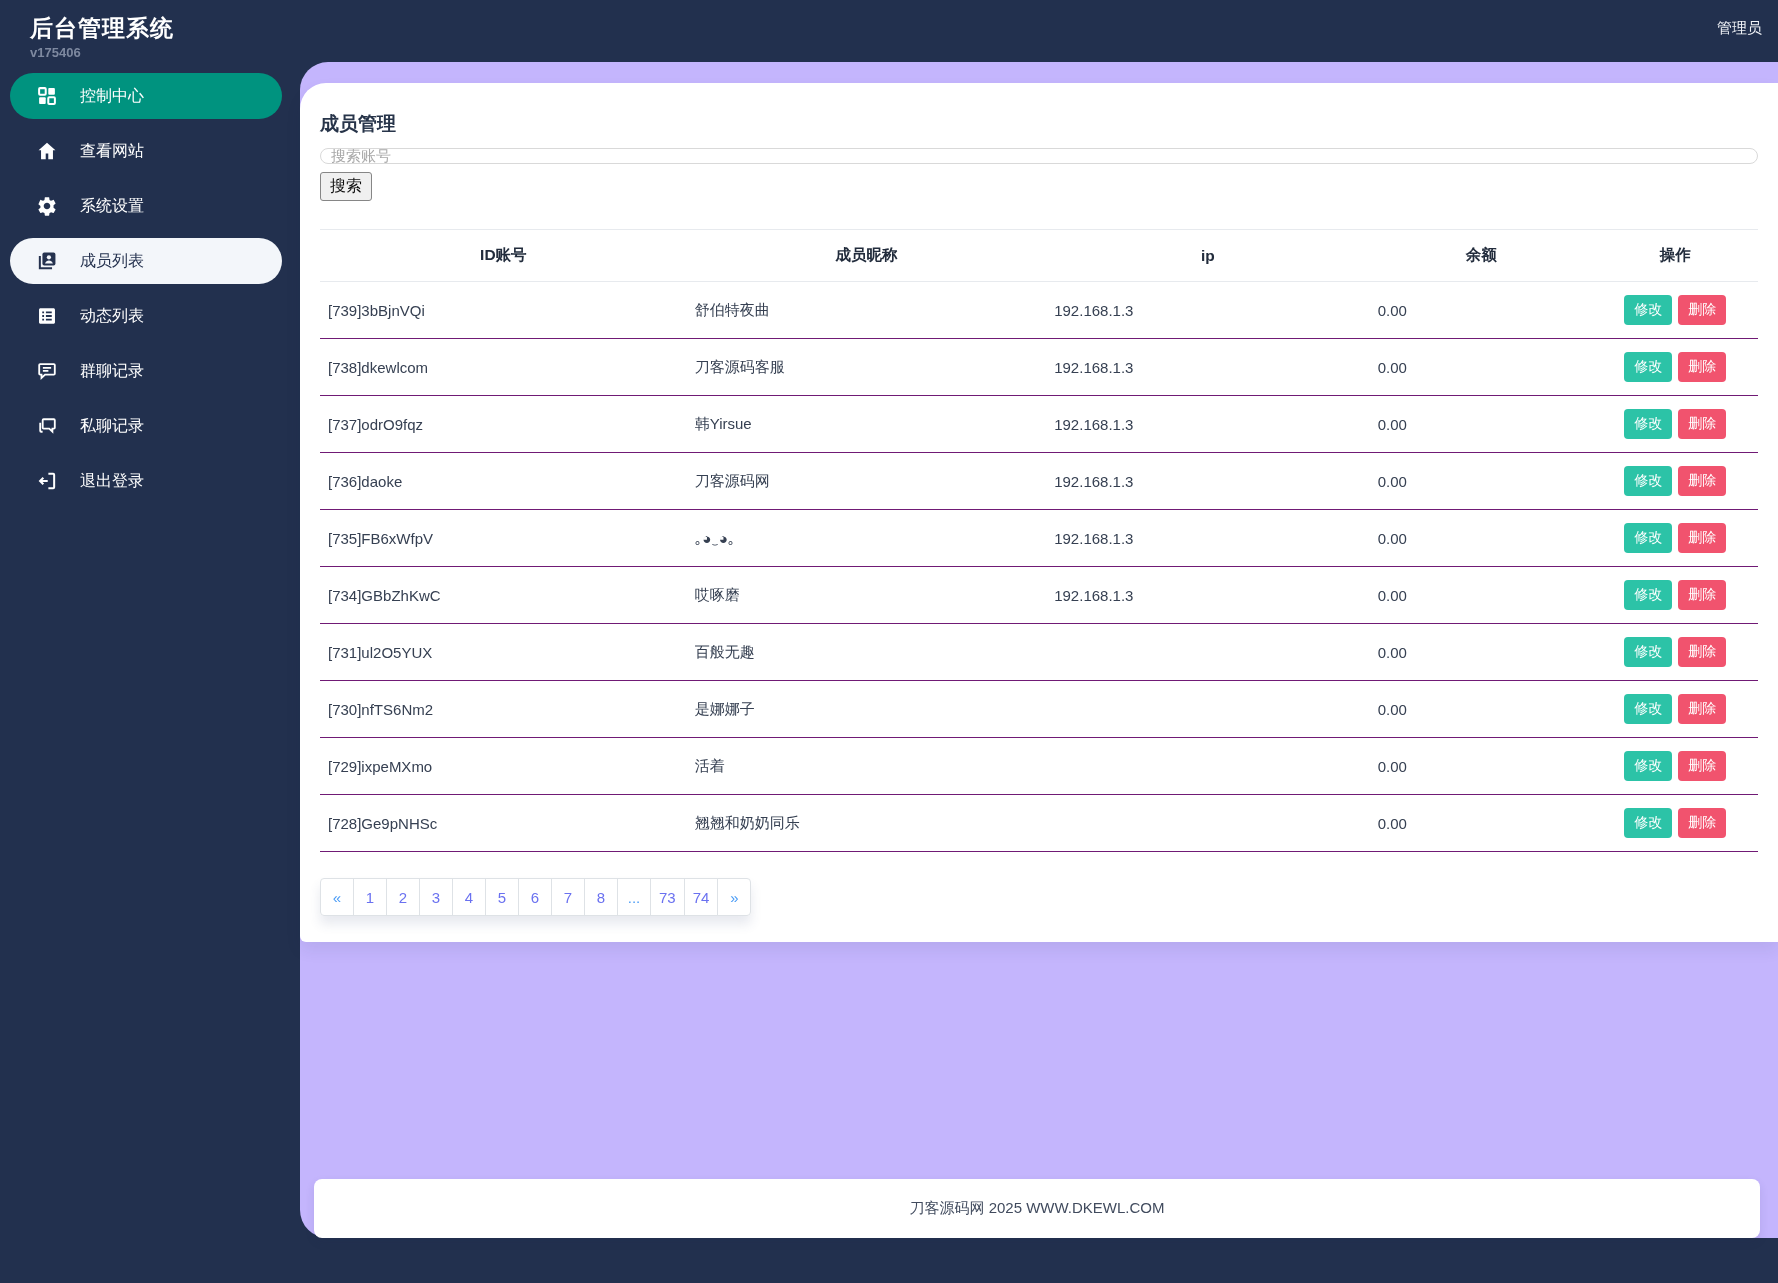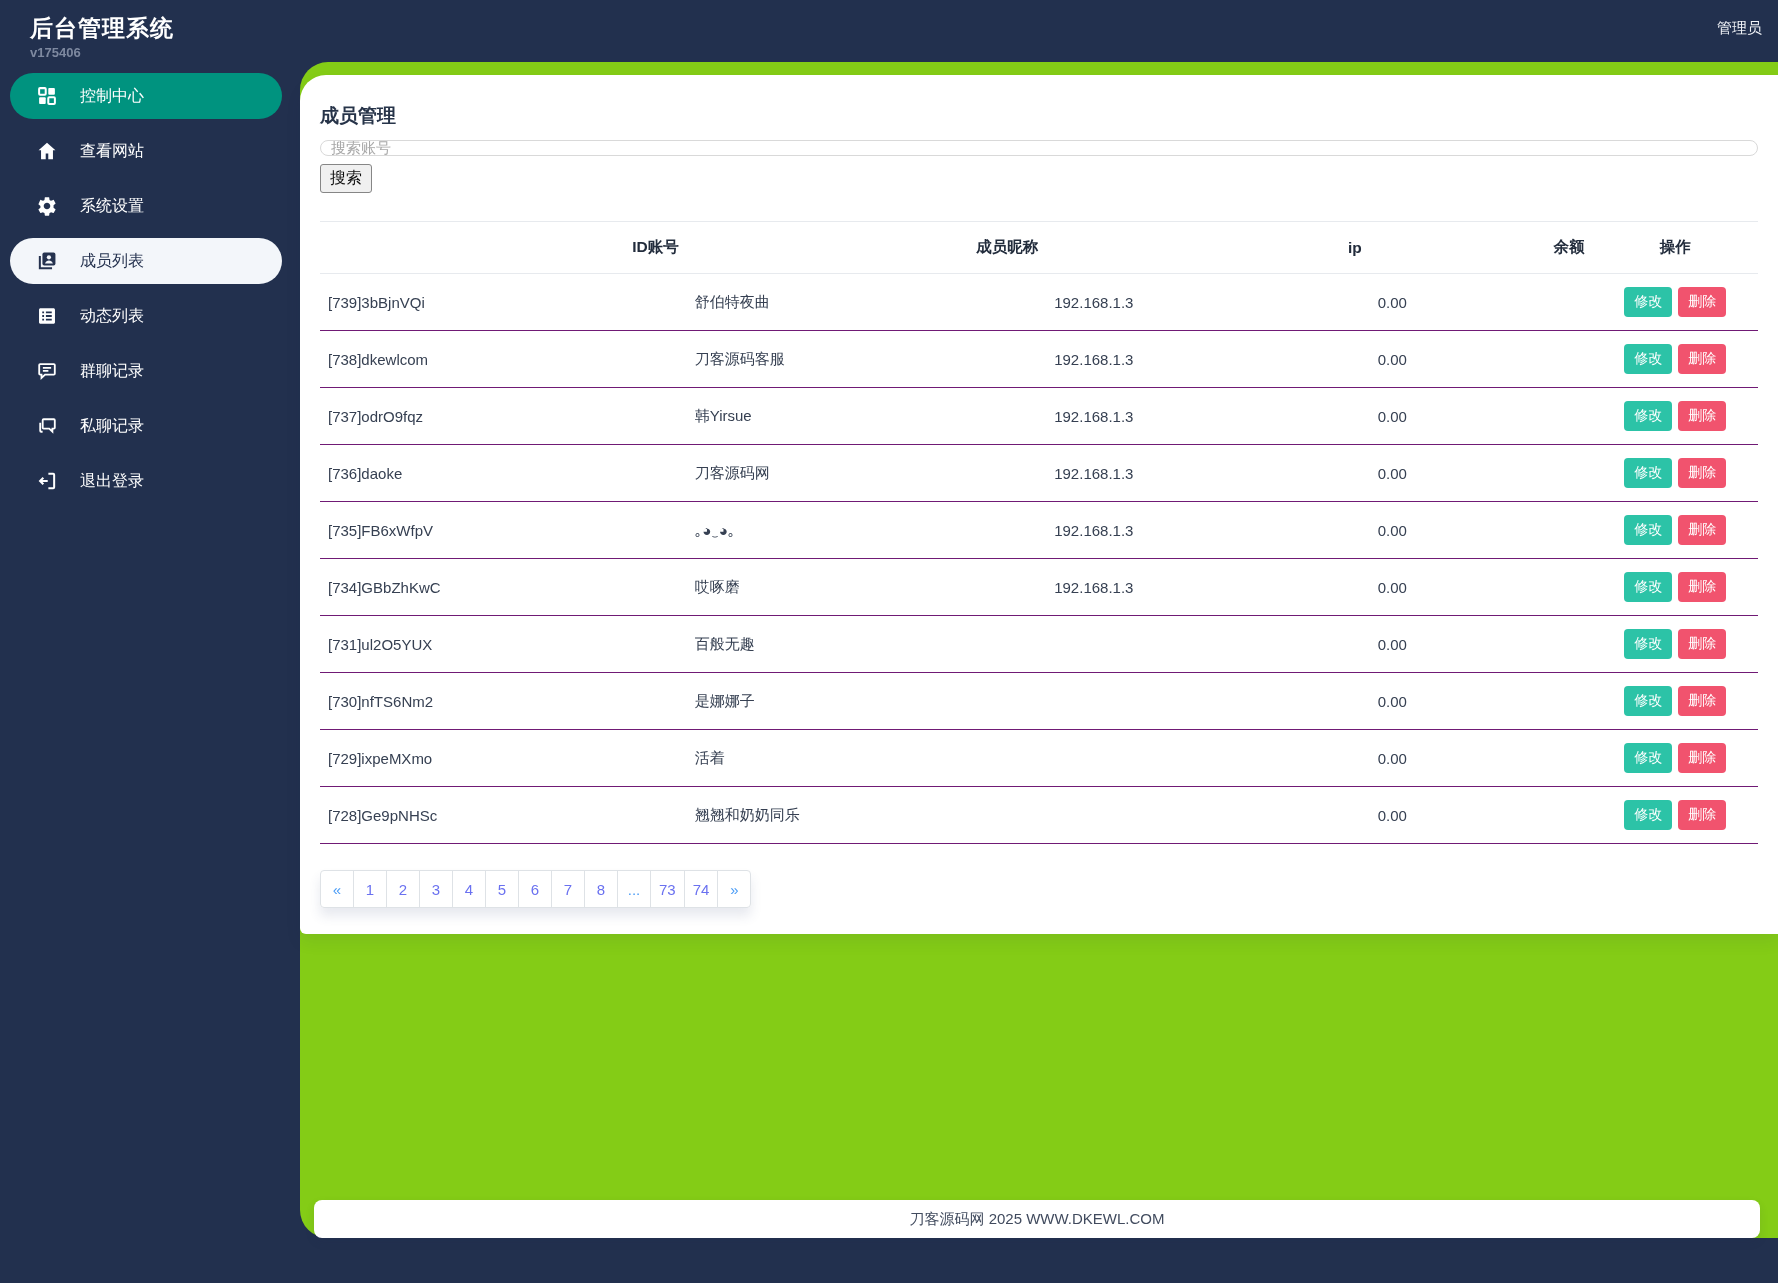--- a/index.html
+++ b/index.html
@@ -27,23 +27,23 @@
     cursor: pointer;
   }
   .menu-item .mi-icon { width: 22px; height: 22px; margin-right: 22px; flex: 0 0 22px; }
   .menu-item .mi-icon svg { width: 22px; height: 22px; display: block; }
   .menu-item.active-teal { background: var(--teal); text-align: right; }
   .menu-item.active-light { background: #f3f6fa; color: #25324f; }
 
   
   .content {
     position: absolute; left: 300px; top: 62px; right: 0; height: 1176px;
-    background: #84cc16;
+    background: #c4b5fd;
     border-radius: 28px 0 0 28px;
-    padding-top: 13px;
+    padding-top: 21px;
   }
   .main-card {
     background: #ffffff;
     border-radius: 26px 0 0 6px;
     box-shadow: 0 8px 16px rgba(30, 40, 80, 0.08);
     padding: 28px 20px 26px 20px;
   }
   .page-title { font-size: 19px; font-weight: bold; color: #273449; margin-bottom: 10px; }
   .search-input {
     width: 100%; height: 16px;
@@ -59,21 +59,21 @@
     background: #f0f0f0;
     border: 1px solid #868686; border-radius: 3px;
     padding: 3px 9px;
     font-family: "Liberation Sans", sans-serif;
     cursor: pointer;
   }
 
   
   table.member-table { width: 100%; border-collapse: collapse; margin-top: 28px; }
   .member-table th {
-    text-align: right; font-size: 15.5px; font-weight: bold; color: #222c3c;
+    text-align: center; font-size: 15.5px; font-weight: bold; color: #222c3c;
     padding: 15px 8px;
     border-top: 1px solid #e7eaee;
     border-bottom: 1px solid #e7eaee;
   }
   .member-table td {
     font-size: 15px; color: #364052;
     padding: 13px 8px;
     border-bottom: 1px solid #701a75;
   }
   .member-table th.col-actions, .member-table td.col-actions { text-align: center; }
@@ -99,21 +99,21 @@
     margin-left: -1px; padding: 0 8px;
     font-size: 15px; color: var(--pg-num); cursor: pointer;
   }
   .page-cell:first-child { margin-left: 0; border-radius: 4px 0 0 4px; }
   .page-cell:last-child { border-radius: 0 4px 4px 0; }
   .page-cell.arrow, .page-cell.ellipsis { color: var(--pg-arrow); }
   .page-cell.ellipsis { cursor: default; }
 
   
   .footer-card {
-    position: absolute; left: 14px; right: 18px; bottom: 0; height: 38px;
+    position: absolute; left: 14px; right: 18px; bottom: 0; height: 59px;
     background: #fff; border-radius: 8px;
     box-shadow: 0 4px 10px rgba(30, 40, 80, 0.10);
     display: flex; align-items: center; justify-content: center;
     font-size: 15px; color: #414b5e;
   }
 </style>
 </head>
 <body style="background: rgb(34, 48, 78);">
 
 <div class="logo">

